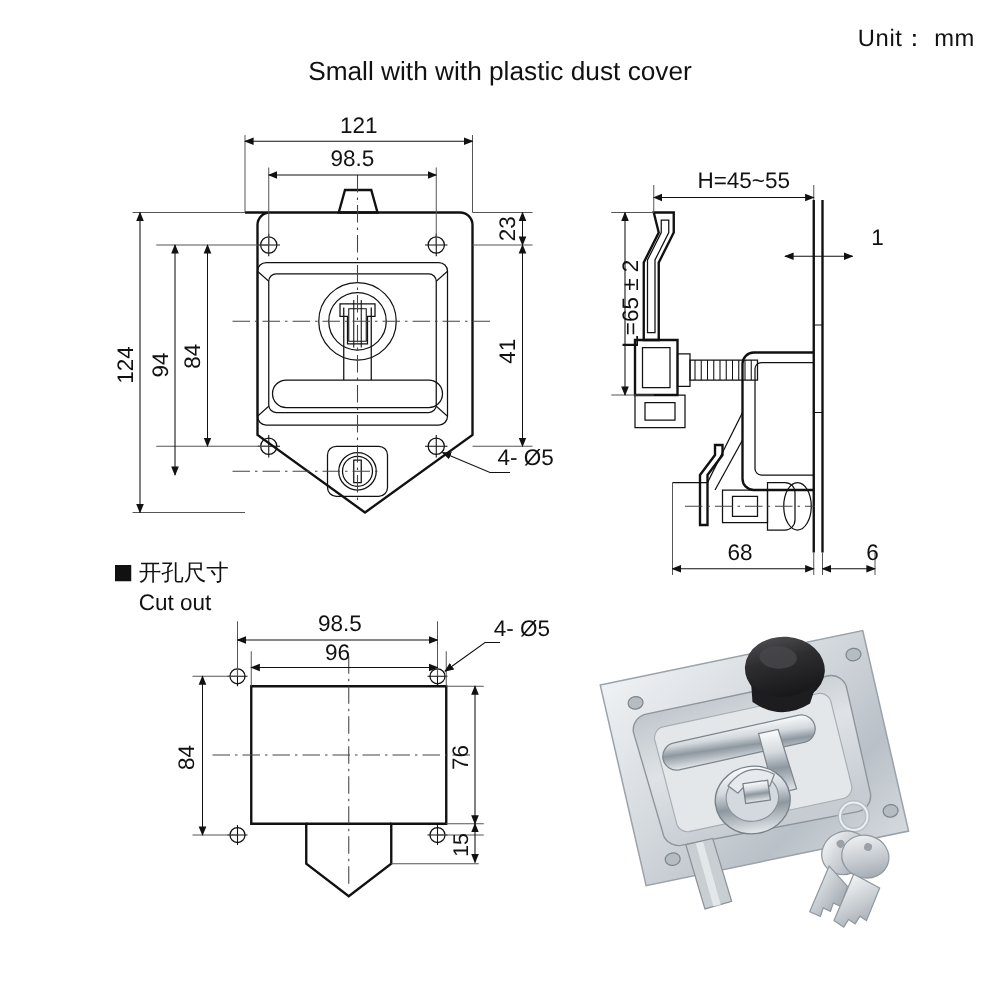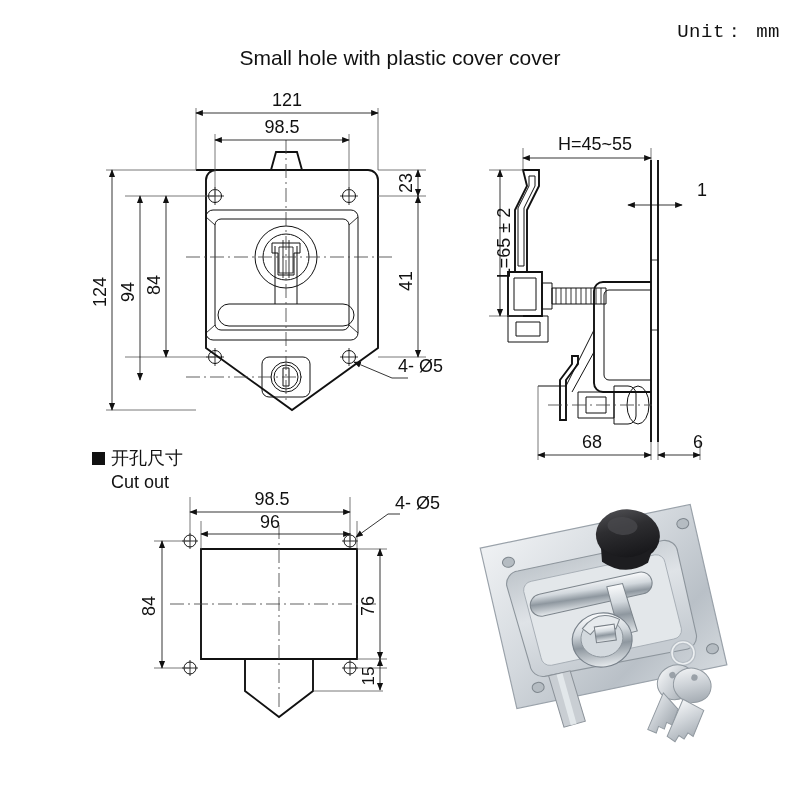--- a/index.html
+++ b/index.html
@@ -1,38 +1,38 @@
 <!DOCTYPE html>
 <html><head>
 <meta charset="utf-8">
 <style>
   html,body{margin:0;padding:0;background:#ffffff;}
   body{width:800px;height:800px;position:relative;overflow:hidden;
        font-family:"Liberation Sans","DejaVu Sans",sans-serif;color:#111;}
   .abs{position:absolute;}
-  #unit-label{right:20px;top:18px;font-size:19px;letter-spacing:.5px;font-family:Liberation Mono, monospace;}
+  #unit-label{right:20px;top:18px;font-size:19px;letter-spacing:.5px;}
   #page-title{left:0;right:0;top:46px;text-align:center;font-size:21px;}
   svg{display:block;}
   .stage{position:absolute;left:0;top:0;width:716px;height:800px;}
   text{font-family:"Liberation Sans","DejaVu Sans",sans-serif;fill:#111;}
   .dim{font-size:18px;}
   .dim-sm{font-size:17px;}
   .cn{font-size:18px;}
   .ln{stroke:#111;fill:none;}
   .thick{stroke-width:1.9;}
   .thin{stroke-width:1.0;}
   .hair{stroke-width:0.85;}
   .ext{stroke:#555;stroke-width:0.8;}
   .center{stroke:#444;stroke-width:0.85;stroke-dasharray:14 4 2 4;}
 </style>
 </head>
 <body>
 
 <div class="abs" id="unit-label">Unit： mm</div>
-<div class="abs" id="page-title">Small hole with plastic cover cover</div>
+<div class="abs" id="page-title">Small with with plastic dust cover</div>
 
 <div class="stage">
 <svg width="800" height="800" viewBox="0 0 800 800" xmlns="http://www.w3.org/2000/svg">
   <defs>
     <marker id="ar" viewBox="0 0 10 10" refX="9" refY="5" markerWidth="9" markerHeight="9" orient="auto">
       <path d="M0,1 L10,5 L0,9 z" fill="#111"></path>
     </marker>
     <marker id="arL" viewBox="0 0 10 10" refX="1" refY="5" markerWidth="9" markerHeight="9" orient="auto">
       <path d="M10,1 L0,5 L10,9 z" fill="#111"></path>
     </marker>

